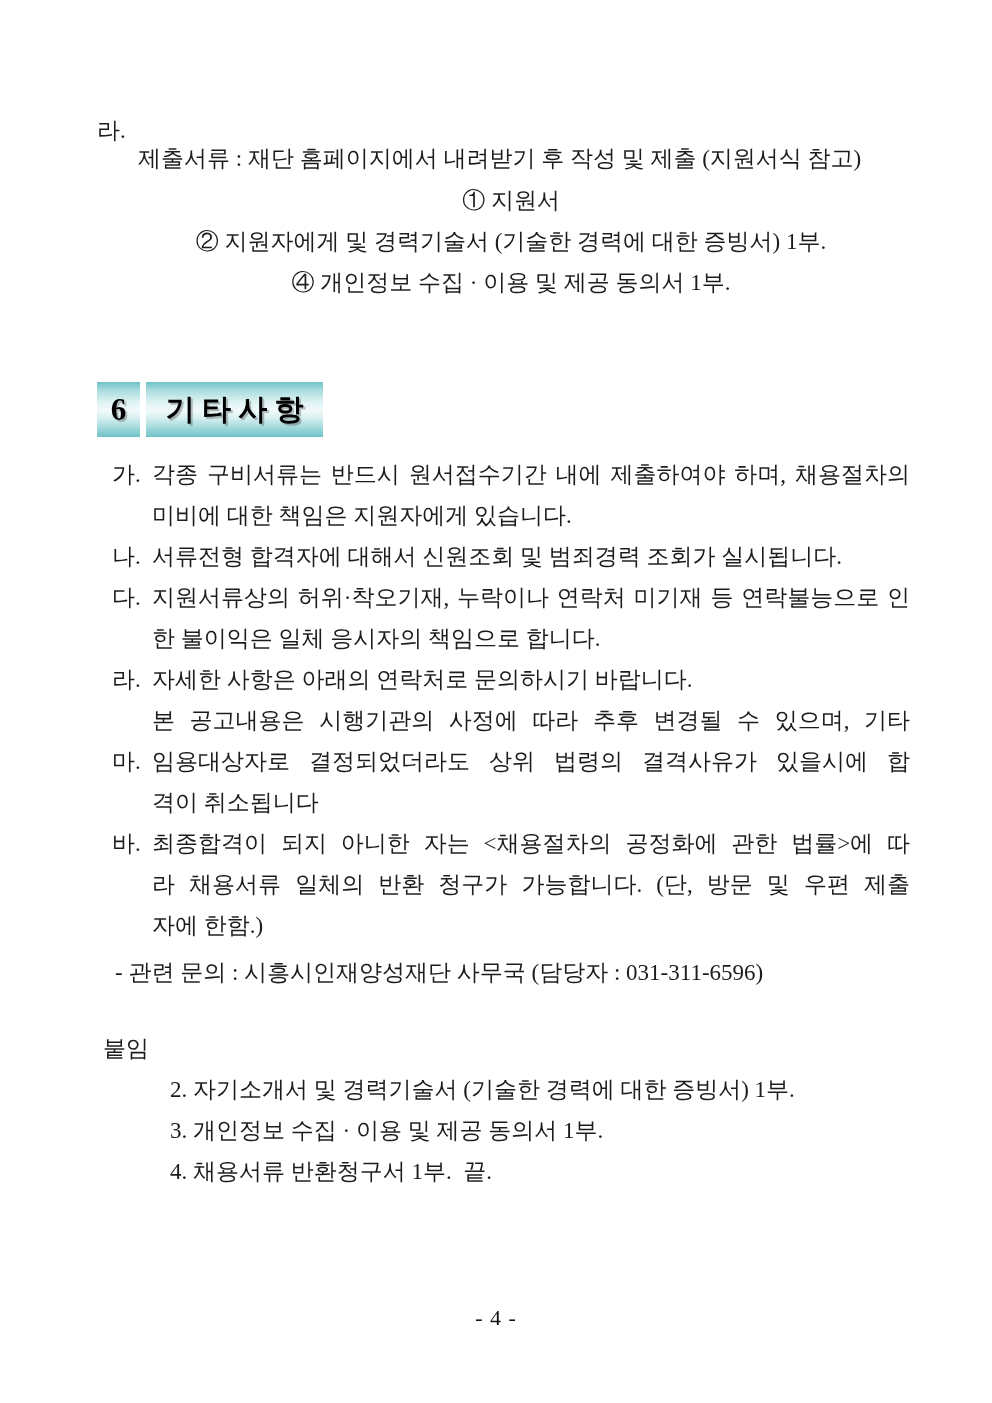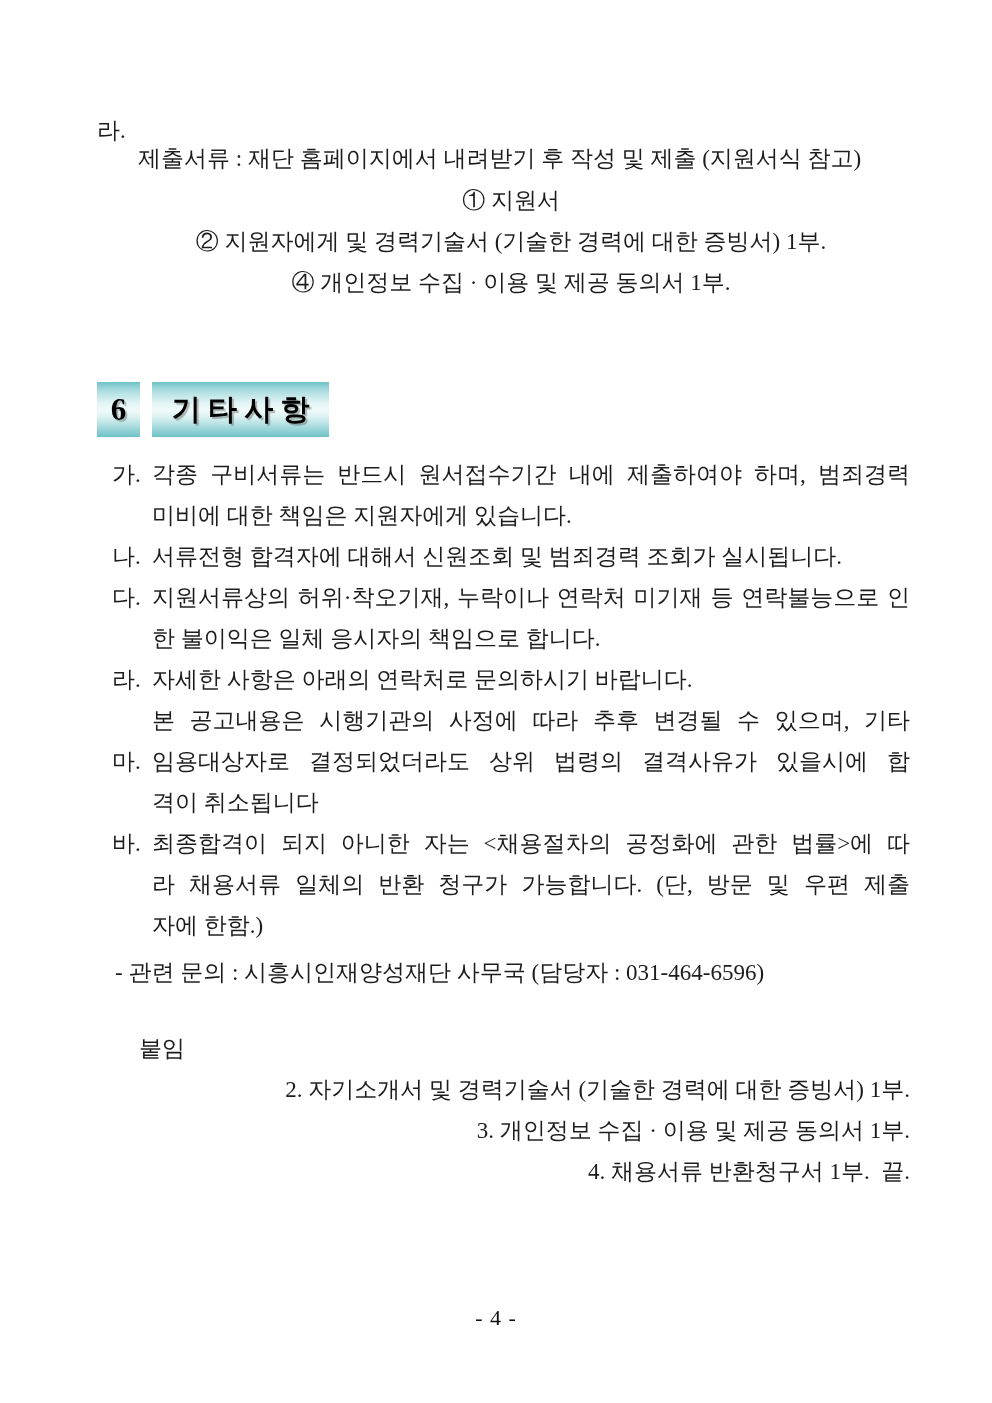--- a/index.html
+++ b/index.html
@@ -62,21 +62,21 @@
       #d5eff0 66%,
       #9cd6d9 85%,
       #6fc2c7 100%);
   }
   .sec-num {
     width: 43px;
     font-size: 31px;
   }
   .sec-title {
     width: 177px;
-    margin-left: 12px;
+    margin-left: 6px;
     font-size: 29px;
   }
   .notes {
     margin-top: 17px;
     margin-left: 15px;
   }
   .note {
     display: flex;
   }
   .note .marker {
@@ -97,25 +97,23 @@
   .attachments {
     margin-top: 35px;
     margin-left: 6px;
   }
   .attach-row.first {
     display: flex;
   }
   .attach-row.first .attach-heading {
     flex: none;
     margin-right: 9px;
-    margin-left: 36px;
   }
   .attach-row.rest {
     padding-left: 67px;
-    text-align: right;
   }
   .footer {
     position: absolute;
     top: 1303px;
     left: 0;
     width: 100%;
     text-align: center;
     font-size: 22px;
     line-height: 30px;
     letter-spacing: 1px;
@@ -141,21 +139,21 @@
 
     <div class="section-header">
       <div class="badge sec-num">6</div>
       <div class="badge sec-title">기 타 사 항</div>
     </div>
 
     <div class="notes" id="notes">
         <div class="note">
           <span class="marker">가.</span>
           <div class="note-lines">
-            <div class="line fill">각종 구비서류는 반드시 원서접수기간 내에 제출하여야 하며, 범죄경력</div>
+            <div class="line fill">각종 구비서류는 반드시 원서접수기간 내에 제출하여야 하며, 채용절차의</div>
             <div class="line">미비에 대한 책임은 지원자에게 있습니다.</div>
           </div>
         </div>
         <div class="note">
           <span class="marker">나.</span>
           <div class="note-lines">
             <div class="line">서류전형 합격자에 대해서 신원조회 및 범죄경력 조회가 실시됩니다.</div>
           </div>
         </div>
         <div class="note">
@@ -182,21 +180,21 @@
         <div class="note">
           <span class="marker">바.</span>
           <div class="note-lines">
             <div class="line fill">최종합격이 되지 아니한 자는 &lt;채용절차의 공정화에 관한 법률&gt;에 따</div>
             <div class="line fill">라 채용서류 일체의 반환 청구가 가능합니다. (단, 방문 및 우편 제출</div>
             <div class="line">자에 한함.)</div>
           </div>
         </div>
       </div>
 
-    <div class="contact">- 관련 문의 : 시흥시인재양성재단 사무국 (담당자 : 031-464-6596)</div>
+    <div class="contact">- 관련 문의 : 시흥시인재양성재단 사무국 (담당자 : 031-311-6596)</div>
 
     <div class="attachments" id="attachments">
         <div class="attach-row first">
           <span class="attach-heading">붙임</span>
         </div>
         <div class="attach-row rest"><span class="attach-text">2. 자기소개서 및 경력기술서 (기술한 경력에 대한 증빙서) 1부.</span></div>
         <div class="attach-row rest"><span class="attach-text">3. 개인정보 수집 · 이용 및 제공 동의서 1부.</span></div>
         <div class="attach-row rest"><span class="attach-text">4. 채용서류 반환청구서 1부.&nbsp;&nbsp;끝.</span></div>
       </div>
 

